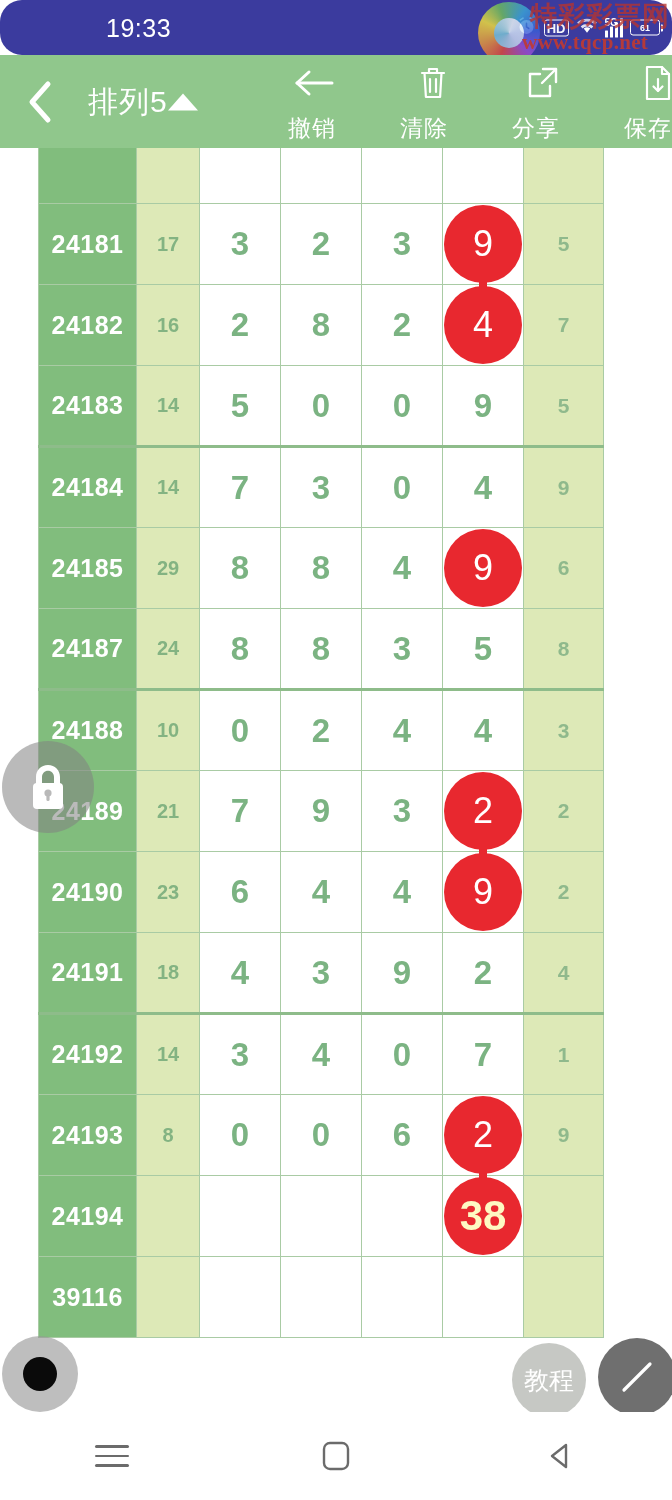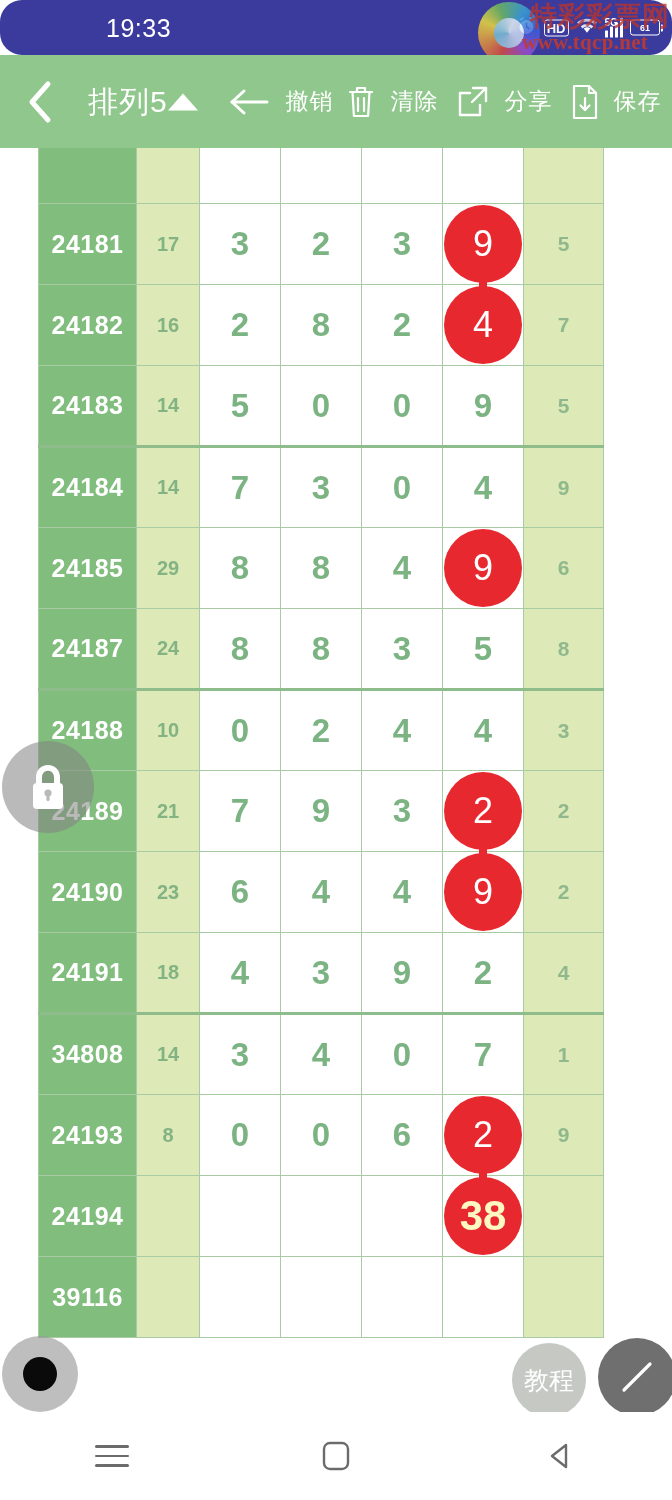--- a/index.html
+++ b/index.html
@@ -89,22 +89,22 @@
   }
   .tb-title-txt{ color:#fff; font-size:30px; font-weight:400; letter-spacing:1px; }
   .tri-up{
     width:0;height:0;border-left:15px solid transparent;border-right:15px solid transparent;
     border-bottom:17px solid #fff;
   }
   .tb-actions{
     position:absolute; right:0; top:0; height:93px; display:flex; align-items:center;
   }
   .tb-item{
-    width:112px; height:93px; display:flex; 
-    align-items:center; justify-content:center; gap:15px;
+    width:112px; height:93px; display:flex; flex-direction:column;
+    align-items:flex-end; justify-content:center; gap:15px;
   }
   .tb-ico{ height:38px; display:flex; align-items:center; justify-content:center; }
   .tb-lab{ color:#fff; font-size:23px; letter-spacing:1px; line-height:1; }
 
   
   .tablewrap{
     position:absolute; left:0; top:148px; width:672px; height:1264px;
     background:#fff; overflow:hidden;
   }
   .grid{
@@ -378,21 +378,21 @@
         <tr>
           <td class="c-period">24191</td>
           <td class="c-sum">18</td>
           <td class="c-digit">4</td>
           <td class="c-digit">3</td>
           <td class="c-digit">9</td>
           <td class="c-digit">2</td>
           <td class="c-last">4</td>
         </tr>
         <tr class="thick">
-          <td class="c-period">34808</td>
+          <td class="c-period">24192</td>
           <td class="c-sum">14</td>
           <td class="c-digit">3</td>
           <td class="c-digit">4</td>
           <td class="c-digit">0</td>
           <td class="c-digit">7</td>
           <td class="c-last">1</td>
         </tr>
         <tr>
           <td class="c-period">24193</td>
           <td class="c-sum">8</td>

